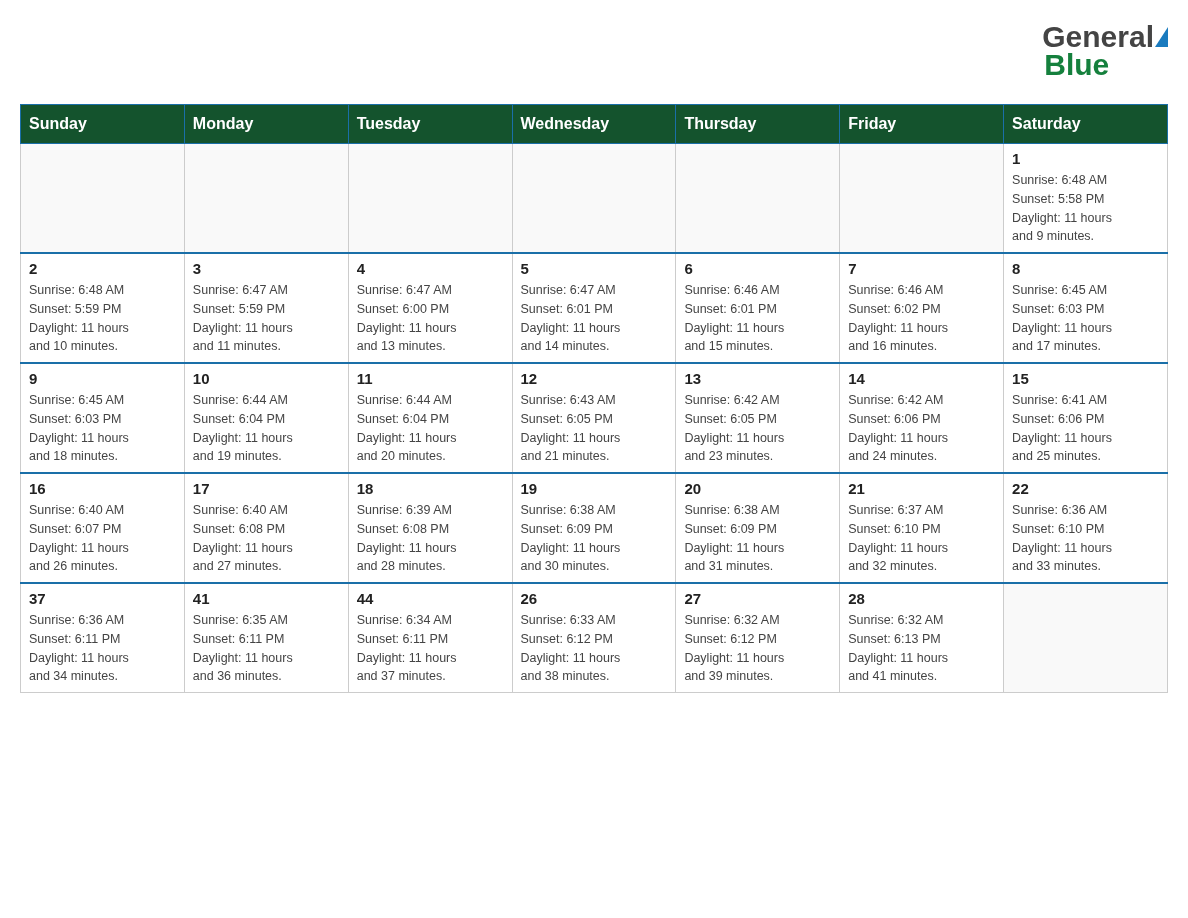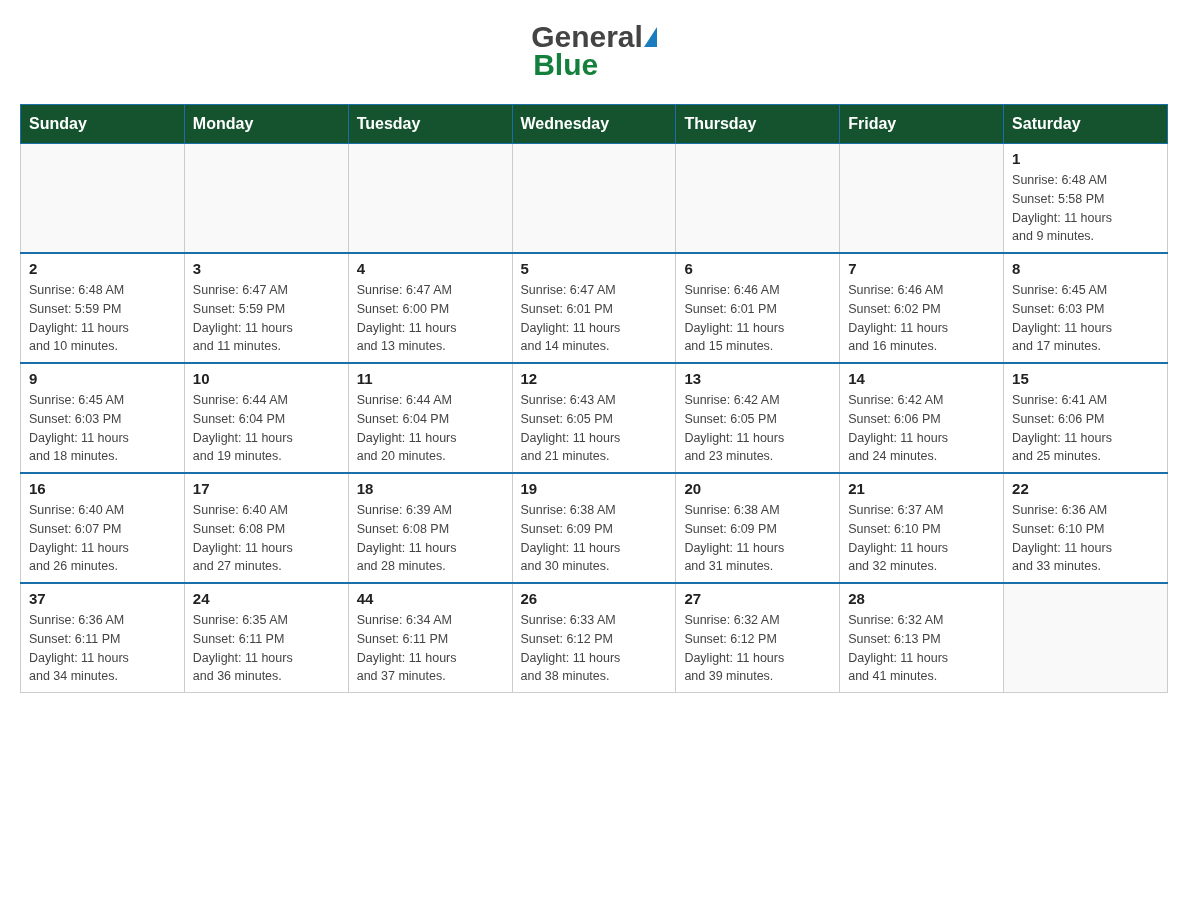--- a/index.html
+++ b/index.html
@@ -5,21 +5,21 @@
     * { box-sizing: border-box; margin: 0; padding: 0; }
     body {
       font-family: Arial, sans-serif;
       background: #fff;
       padding: 20px;
       width: 1188px;
       min-height: 918px;
     }
     .header-area {
       display: flex;
-      justify-content: center;
+      justify-content: flex-end;
       align-items: flex-start;
       margin-bottom: 22px;
     }
     .title-area {
       text-align: right;
     }
     .main-title {
       font-size: 52px;
       font-weight: bold;
       color: #333;
@@ -232,21 +232,21 @@
           <span class="day-number">22</span>
           <div class="day-info">Sunrise: 6:36 AM<br>Sunset: 6:10 PM<br>Daylight: 11 hours<br>and 33 minutes.</div>
         </td>
       </tr>
       <tr>
         <td>
           <span class="day-number">37</span>
           <div class="day-info">Sunrise: 6:36 AM<br>Sunset: 6:11 PM<br>Daylight: 11 hours<br>and 34 minutes.</div>
         </td>
         <td>
-          <span class="day-number">24</span>
+          <span class="day-number">41</span>
           <div class="day-info">Sunrise: 6:35 AM<br>Sunset: 6:11 PM<br>Daylight: 11 hours<br>and 36 minutes.</div>
         </td>
         <td>
           <span class="day-number">44</span>
           <div class="day-info">Sunrise: 6:34 AM<br>Sunset: 6:11 PM<br>Daylight: 11 hours<br>and 37 minutes.</div>
         </td>
         <td>
           <span class="day-number">26</span>
           <div class="day-info">Sunrise: 6:33 AM<br>Sunset: 6:12 PM<br>Daylight: 11 hours<br>and 38 minutes.</div>
         </td>

